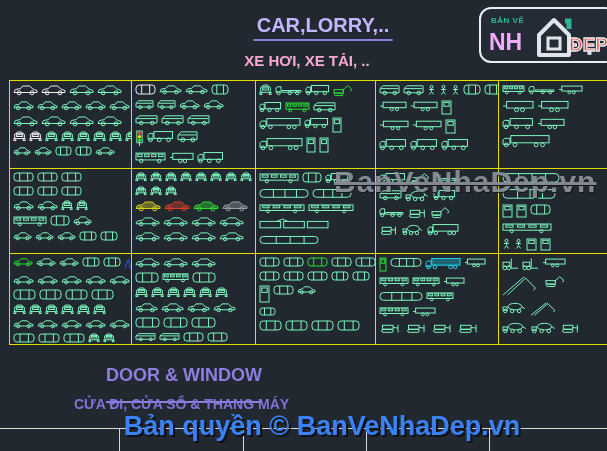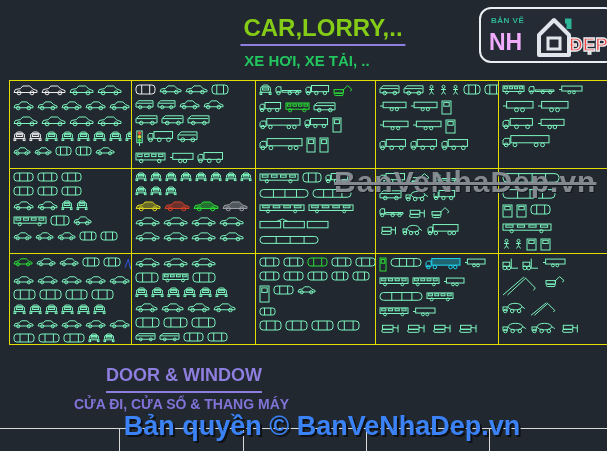--- a/index.html
+++ b/index.html
@@ -1,41 +1,41 @@
 <!DOCTYPE html>
 <html><head>
 <meta charset="utf-8">
 <style>
   html,body{margin:0;padding:0;}
   body{width:607px;height:451px;overflow:hidden;background:#212830;position:relative;
        font-family:"Liberation Sans",sans-serif;}
   .abs{position:absolute;}
   
-  .title{top:14px;left:323px;transform:translateX(-50%);font-size:24px;font-weight:bold;
-         letter-spacing:0px;color:#84cc16;border-bottom:2px solid #8d7ee0;padding:0 3px 2px 3px;white-space:nowrap;}
+  .title{top:14px;left:323px;transform:translateX(-50%);font-size:20px;font-weight:bold;
+         letter-spacing:0px;color:#c4b5fd;border-bottom:2px solid #8d7ee0;padding:0 3px 2px 3px;white-space:nowrap;}
   .subtitle{top:52px;left:307px;transform:translateX(-50%);font-size:15px;font-weight:bold;
-            color:#22c55e;white-space:nowrap;}
+            color:#f9a8d4;white-space:nowrap;}
   
   .logo{left:479px;top:7px;width:138px;height:56px;border:2px solid #e9eef2;border-radius:12px;
         box-sizing:border-box;background:#242b34;}
   .logo .l1{position:absolute;left:10px;top:7px;font-size:8px;font-weight:bold;color:#2db597;letter-spacing:.5px;}
   .logo .l2{position:absolute;left:8px;bottom:5px;font-size:23px;font-weight:bold;color:#f0abfc;}
   .logo .l3{position:absolute;right:7px;bottom:5px;font-size:19px;font-weight:bold;color:#ef4444;
             -webkit-text-stroke:1.3px #e9eef2;}
   .logo svg{position:absolute;left:54px;top:6px;}
   
   .grid{left:9px;top:80px;width:598px;height:264px;overflow:hidden;display:grid;
         grid-template-columns:122px 124px 120px 123px 160px;grid-template-rows:88px 85px 91px;
         border-top:1px solid #e4de00;border-left:1px solid #e4de00;}
   .cell{border-right:1px solid #e4de00;border-bottom:1px solid #e4de00;overflow:hidden;}
   
   .wm-mid{left:306px;top:165px;font-size:30px;font-weight:bold;color:#8c9198;opacity:.92;
           text-decoration:line-through;letter-spacing:1px;text-shadow:1px 1px 0 #12161c;z-index:5;white-space:nowrap;margin-left:28px;}
   .sec2-title{left:106px;top:365px;font-size:18px;font-weight:bold;color:#8d7ee0;
-              border-bottom:2px solid #8d7ee0;padding-bottom:5px;white-space:nowrap;}
+              border-bottom:2px solid #8d7ee0;padding-bottom:15px;white-space:nowrap;}
   .sec2-sub{left:74px;top:396px;font-size:14px;font-weight:bold;color:#8273d8;white-space:nowrap;text-align:center;}
   .copyright{left:322px;top:411px;transform:translateX(-50%);font-size:27px;font-weight:bold;
              color:#3b82f6;text-shadow:2px 2px 0 #0e1116;z-index:6;white-space:nowrap;}
   .footer-table{left:0;right:0;top:428px;height:23px;border-top:1px solid #d8d8d8;z-index:2;}
   .vline{position:absolute;top:0;width:1px;height:23px;background:#d8d8d8;}
 </style>
 </head>
 <body>
 
 <div class="abs title">CAR,LORRY,..</div>

